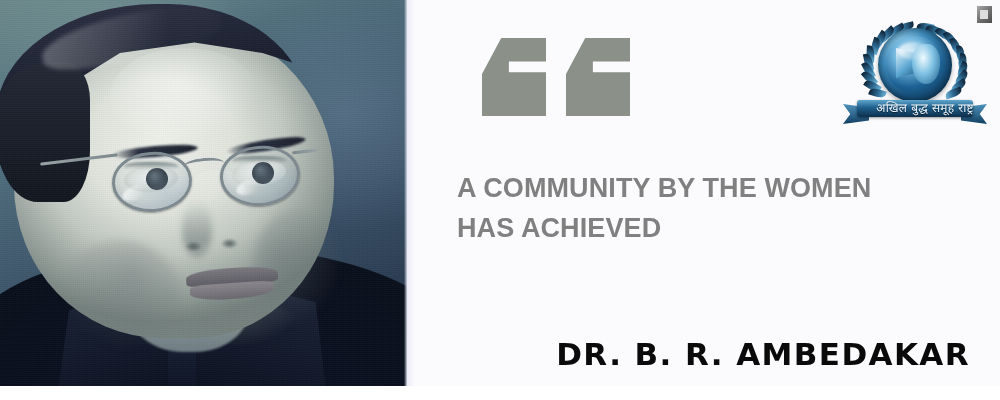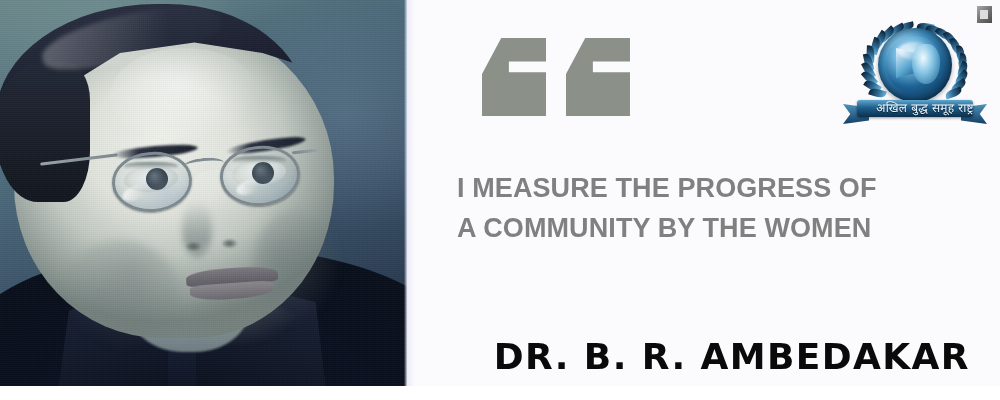--- a/index.html
+++ b/index.html
@@ -415,21 +415,21 @@
     white-space: nowrap;
   }
 
   .attribution {
     position: absolute;
     left: 0;
     right: 30px;
     top: 336px;
     text-align: right;
     color: #0a0a0a;
-    font-size: 36px;
+    font-size: 31px;
     font-weight: bold;
     letter-spacing: 1.4px;
     font-family: "DejaVu Sans", sans-serif;
   }
 
   
   .emblem {
     position: absolute;
     left: 843px;
     top: 16px;
@@ -617,22 +617,22 @@
   <div class="quote-panel">
     <div class="panel-left-tint"></div>
   </div>
 
   <div class="quote-mark">
     <div class="qm"></div>
     <div class="qm"></div>
   </div>
 
   <div class="quote-lines">
-    <div class="quote-line">I MEASURE THE PROGRESS OF</div>
     <div class="quote-line">A COMMUNITY BY THE WOMEN</div>
+    <div class="quote-line">HAS ACHIEVED</div>
   </div>
 
   <div class="attribution">DR. B. R. AMBEDAKAR</div>
 
   <div class="emblem">
     <div class="emblem-wreath">
         <div class="leaf" style="left: 39.6341px; top: 5.20749px; transform: rotate(168deg);"></div>
         <div class="leaf" style="left: 30.6314px; top: 7.83288px; transform: rotate(153deg);"></div>
         <div class="leaf" style="left: 22.4008px; top: 11.9799px; transform: rotate(138deg);"></div>
         <div class="leaf" style="left: 15.2706px; top: 17.4832px; transform: rotate(123deg);"></div>

